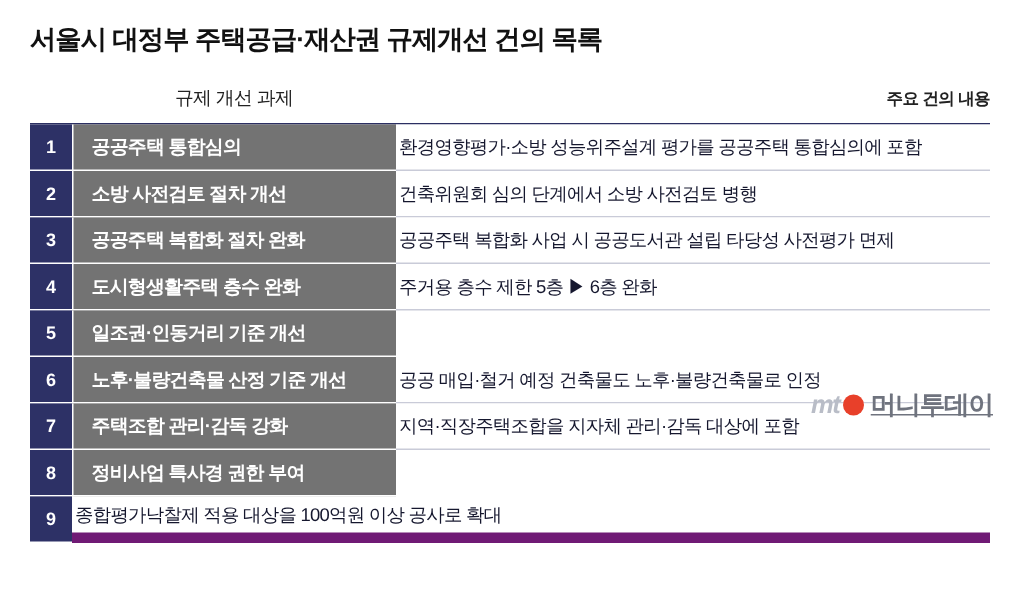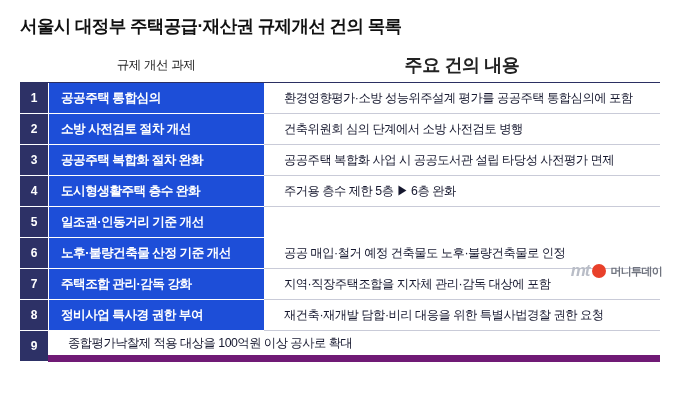--- a/index.html
+++ b/index.html
@@ -49,22 +49,22 @@
     width: 216px;
     flex: 0 0 216px;
     text-align: center;
     font-size: 12.5px;
     font-weight: normal;
     color: #222222;
     letter-spacing: -0.4px;
   }
   .head-content {
     flex: 1 1 auto;
-    text-align: center;
-    font-size: 18px;
+    text-align: right;
+    font-size: 11px;
     font-weight: bold;
     color: #222222;
     letter-spacing: -0.4px;
   }
   .rows {
     margin-top: 4px;
     border-top: 1px solid #2b2f62;
   }
   .row {
     display: flex;
@@ -80,41 +80,41 @@
     font-weight: bold;
     display: flex;
     align-items: center;
     justify-content: center;
     border-bottom: 1px solid #ffffff;
     box-sizing: border-box;
   }
   .cell-task {
     width: 216px;
     flex: 0 0 216px;
-    background: #1d4ed8;
+    background: #737373;
     color: #ffffff;
     font-size: 12.6px;
     font-weight: bold;
     letter-spacing: -0.5px;
     display: flex;
     align-items: center;
     padding-left: 12px;
     border-bottom: 1px solid #ffffff;
     border-left: 1px solid #ffffff;
     box-sizing: border-box;
   }
   .cell-content {
     flex: 1 1 auto;
     background: #ffffff;
     color: #15172e;
     font-size: 12.3px;
     letter-spacing: -0.5px;
     display: flex;
     align-items: center;
-    padding-left: 20px;
+    padding-left: 2px;
     border-bottom: 1px solid #c9cbd8;
     box-sizing: border-box;
   }
   .rows .row:last-child .cell-content {
     border-bottom: 7px solid #701a75;
   }
   .logo {
     position: absolute;
     right: 18px;
     bottom: 12px;
@@ -131,24 +131,25 @@
     letter-spacing: -1px;
   }
   .logo-dot {
     width: 14px;
     height: 14px;
     border-radius: 50%;
     background: #e8402a;
     margin: 0 2px 0 1px;
   }
   .logo-text {
-    font-size: 11px;
+    font-size: 17px;
     font-weight: bold;
     color: #6f737e;
     letter-spacing: -0.7px;
+    text-decoration: underline;
   }
 </style>
 </head>
 <body>
 
 <div class="page">
 
   <div class="title">서울시 대정부 주택공급·재산권 규제개선 건의 목록</div>
 
   <div class="table">
@@ -198,21 +199,20 @@
 
       <div class="row">
         <div class="cell-num">7</div>
         <div class="cell-task">주택조합 관리·감독 강화</div>
         <div class="cell-content">지역·직장주택조합을 지자체 관리·감독 대상에 포함</div>
       </div>
 
       <div class="row">
         <div class="cell-num">8</div>
         <div class="cell-task">정비사업 특사경 권한 부여</div>
-        <div class="cell-content">재건축·재개발 담합·비리 대응을 위한 특별사법경찰 권한 요청</div>
       </div>
 
       <div class="row">
         <div class="cell-num">9</div>
         <div class="cell-content">종합평가낙찰제 적용 대상을 100억원 이상 공사로 확대</div>
       </div>
 
     </div>
   </div>
 

